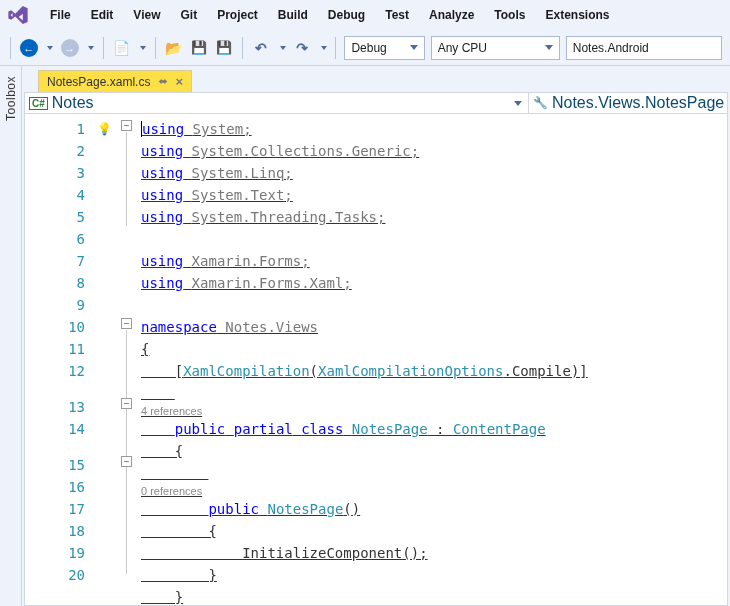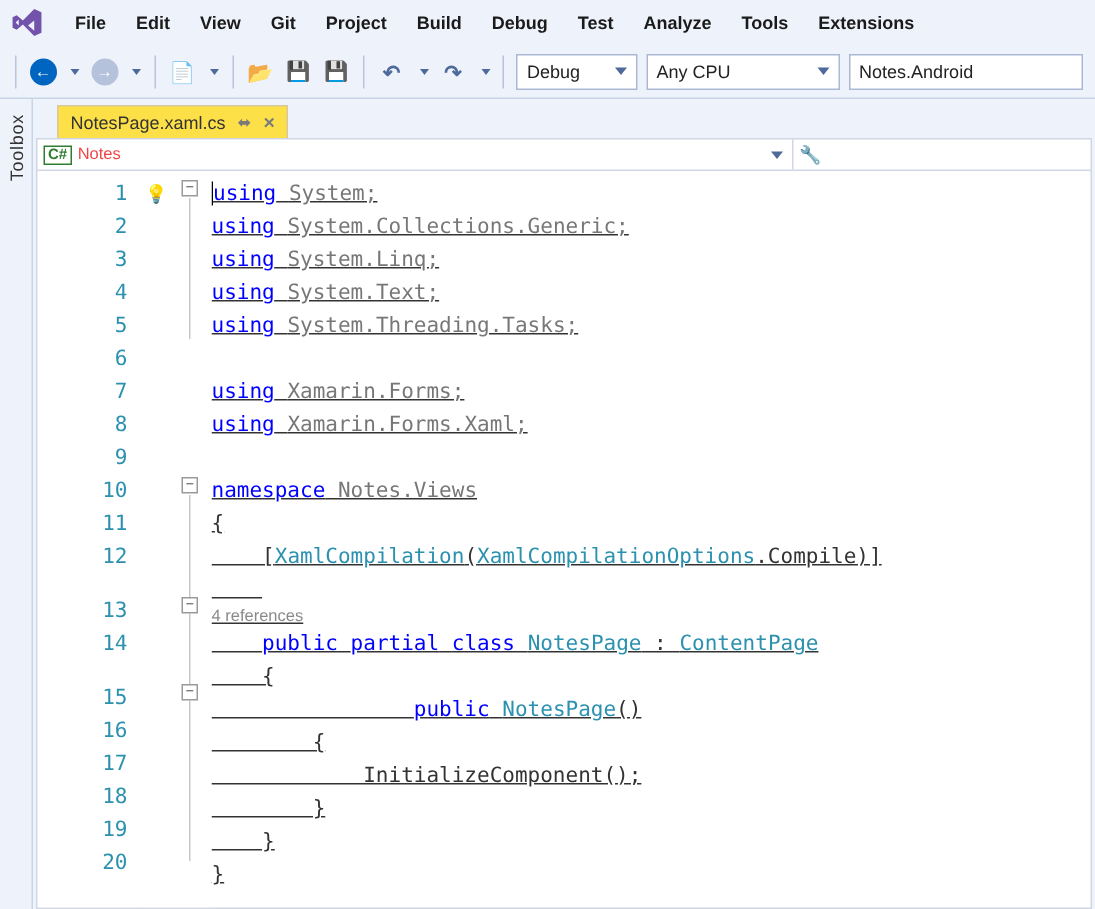--- a/index.html
+++ b/index.html
@@ -32,21 +32,21 @@
   .editor-region { flex: 1; display: flex; flex-direction: column; background: #eef2fb; }
   .doc-tabs { height: 26px; display: flex; align-items: flex-end; padding: 3px 16px 0 16px; gap: 8px; }
   .doc-tab { height: 22px; background: #fde047; border: 1px solid #d8c89a; border-bottom: none; display: flex; align-items: center; padding: 0 8px; gap: 8px; font-size: 12px; color: #333; cursor:pointer;}
   .doc-tab .pin { color:#7a7a7a; font-size:11px; }
   .doc-tab .close { color:#7a7a7a; font-size:13px; font-weight:bold; cursor:pointer;}
   
   .nav-bar { height: 22px; background: #fff; border: 1px solid #d0d6e4; display: flex; align-items: stretch; margin: 0 2px; }
   .nav-left { flex: 1; display: flex; align-items: center; padding: 0 4px; gap: 4px; border-right: 1px solid #d0d6e4; }
   .nav-right { width: 198px; display: flex; align-items: center; padding: 0 4px; gap: 4px; }
   .cs-badge { font-size:10px; font-weight:bold; border:1px solid #2f7d2f; color:#2f7d2f; padding:0 2px; line-height:11px; }
-  .nav-label { font-size: 11px; color: #ef4444; flex:1; }
+  .nav-label { font-size: 16px; color: #0c4a6e; flex:1; }
   .nav-drop { width: 14px; display:flex; align-items:center; justify-content:center; }
   .wrench { color:#b87400; font-size:12px; }
   
   .code-surface { flex: 1; background: #fff; display: flex; overflow: hidden; border: 1px solid #d0d6e4; border-top:none; margin: 0 2px; }
   .gutter { width: 68px; background: #fff; text-align: right; padding: 4px 8px 4px 4px; font-family: Consolas, monospace; font-size: 14px; color: #2b91af; line-height: 22px; user-select: none; }
   .margin { width: 48px; background: #fff; border-right: 0; font-family: Consolas, monospace; font-size: 13px; color: #7a7a7a; line-height: 22px; padding-top: 4px; position:relative; }
   .margin .bulb { position:absolute; left:4px; top:4px; font-size:12px; }
   .margin .fold { position:absolute; left:28px; width:11px; height:11px; border:1px solid #9a9a9a; background:#fff; font-size:9px; line-height:9px; text-align:center; color:#606060; cursor:pointer;}
   .margin .vline { position:absolute; left:33px; width:1px; background:#c8c8c8; }
   .code-text { flex: 1; font-family: Consolas, monospace; font-size: 14px; line-height: 22px; padding: 4px 0; white-space: pre; color: #333; text-decoration: underline; }
@@ -148,20 +148,21 @@
     <div class="nav-bar">
       <div class="nav-left">
         <span class="cs-badge">C#</span>
         <span class="nav-label">Notes</span>
         <span class="nav-drop">
             <span class="caret-d caret-d-lg"></span>
           </span>
       </div>
       <div class="nav-right">
         <span class="wrench">🔧</span>
+        <span class="nav-label">Notes.Views.NotesPage</span>
       </div>
     </div>
 
     <div class="code-surface">
       <div class="gutter">
         <div>1</div>
           <div>2</div>
           <div>3</div>
           <div>4</div>
           <div>5</div>
@@ -199,21 +200,21 @@
 <span class="kw">using</span> <span class="ns">System.Threading.Tasks;</span>
 
 <span class="kw">using</span> <span class="ns">Xamarin.Forms;</span>
 <span class="kw">using</span> <span class="ns">Xamarin.Forms.Xaml;</span>
 
 <span class="kw">namespace</span> <span class="ns">Notes.Views</span>
 {
     [<span class="at">XamlCompilation</span>(<span class="at">XamlCompilationOptions</span>.Compile)]
     <span class="ref-lens">4 references</span>    <span class="kw">public</span> <span class="kw">partial</span> <span class="kw">class</span> <span class="tp">NotesPage</span> : <span class="tp">ContentPage</span>
     {
-                <span class="kw">public</span> <span class="tp">NotesPage</span>()
+        <span class="ref-lens">0 references</span>        <span class="kw">public</span> <span class="tp">NotesPage</span>()
         {
             InitializeComponent();
         }
     }
 }</div>
     </div>
   </div>
 </div>
 
 </body></html>

